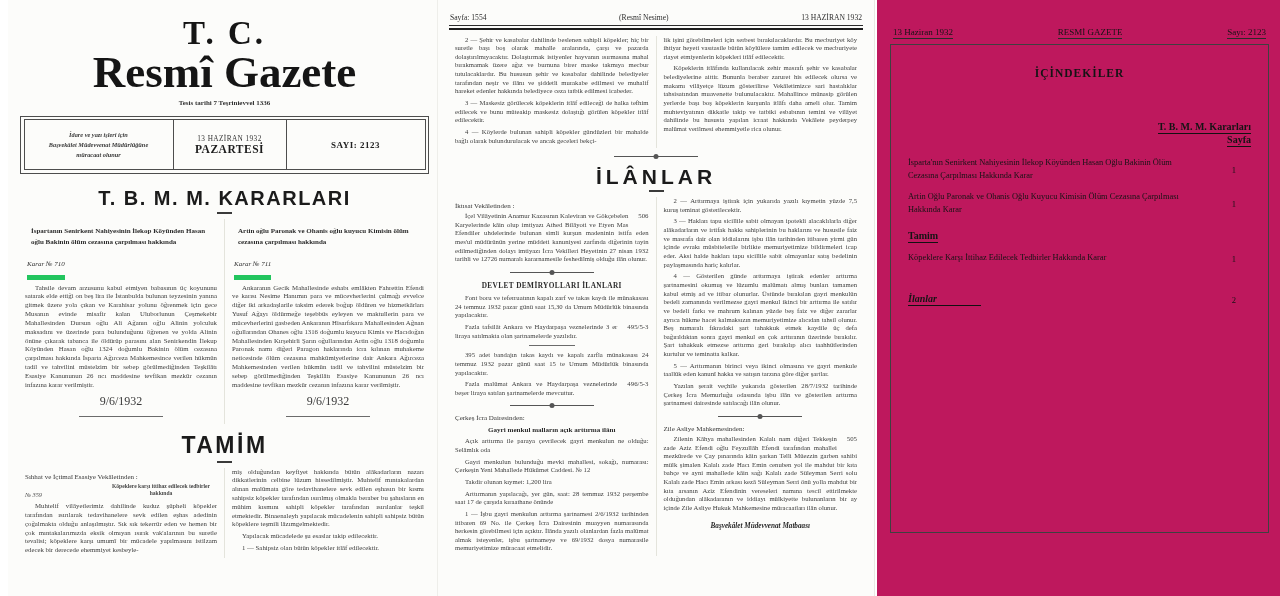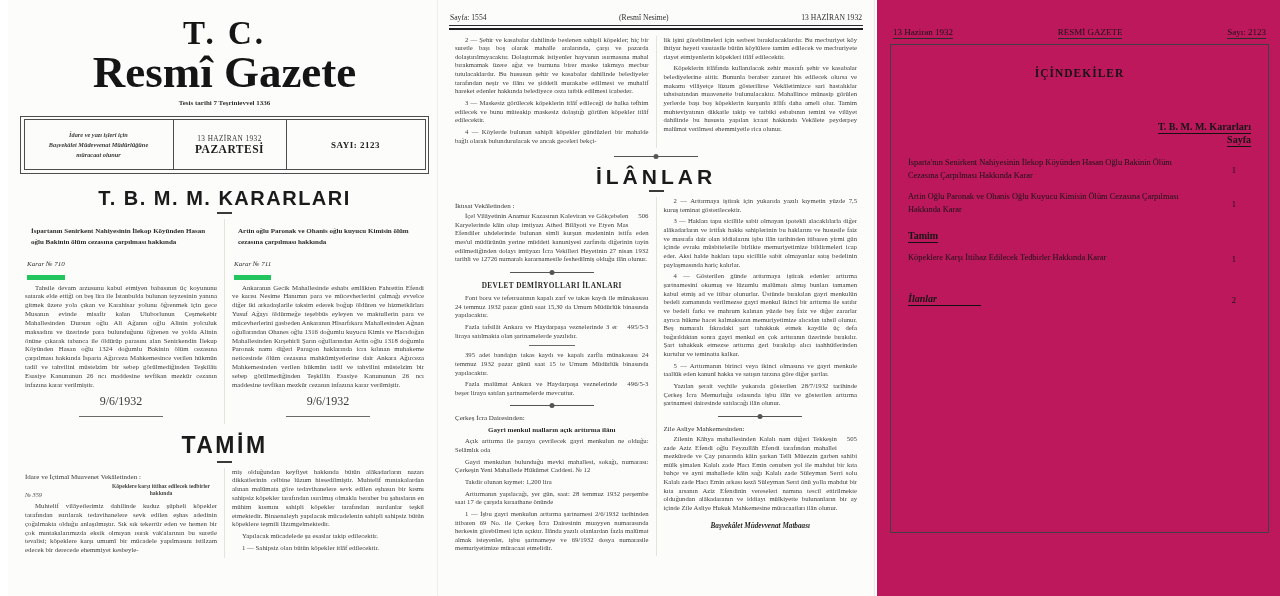--- a/index.html
+++ b/index.html
@@ -118,21 +118,21 @@
       <div class="date-line">9/6/1932</div>
       <div class="sep"></div>
     </div>
   </div>
 
   <div class="big-head tamim-h">TAMİM</div>
   <div class="hdash"></div>
 
   <div class="cols">
     <div class="col">
-      <div class="from-line">İdare ve İçtimaî Muavenet Vekâletinden :</div>
+      <div class="from-line">Sıhhat ve İçtimaî Esasiye Vekâletinden :</div>
       <div class="no-subject">
         <span class="tamim-no">№ 359</span>
         <span class="tamim-subject">Köpeklere karşı ittihaz edilecek tedbirler hakkında</span>
       </div>
       <p class="body">Muhtelif vilâyetlerimiz dahilinde kuduz şüpheli köpekler tarafından ısırılarak tedavihanelere sevk edilen eşhas adedinin çoğalmakta olduğu anlaşılmıştır. Sık sık tekerrür eden ve hemen bir çok mıntakalarımızda eksik olmıyan ısırık vak'alarının bu suretle tevalisi; köpeklere karşı umumî bir mücadele yapılmasını istilzam edecek bir derecede ehemmiyet kesbeyle-</p>
     </div>
     <div class="col">
       <p class="body noind">miş olduğundan keyfiyet hakkında bütün alâkadarların nazarı dikkatlerinin celbine lüzum hissedilmiştir. Muhtelif mıntakalardan alınan malûmata göre tedavihanelere sevk edilen eşhasın bir kısmı sahipsiz köpekler tarafından ısırılmış olmakla beraber bu şahısların en mühim kısmını sahipli köpekler tarafından ısırılanlar teşkil etmektedir. Binaenaleyh yapılacak mücadelenin sahipli sahipsiz bütün köpeklere teşmili lâzımgelmektedir.</p>
       <p class="body">Yapılacak mücadelede şu esaslar takip edilecektir.</p>
       <p class="body">1 — Sahipsiz olan bütün köpekler itlâf edilecektir.</p>

